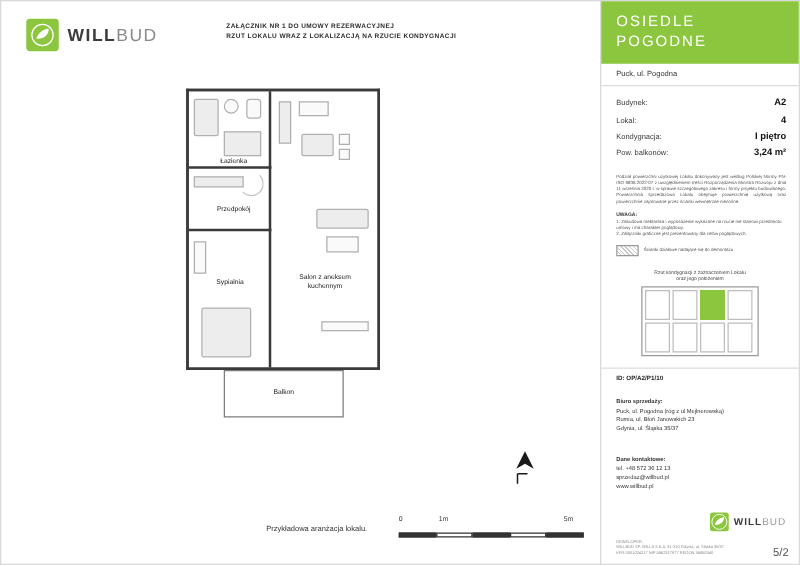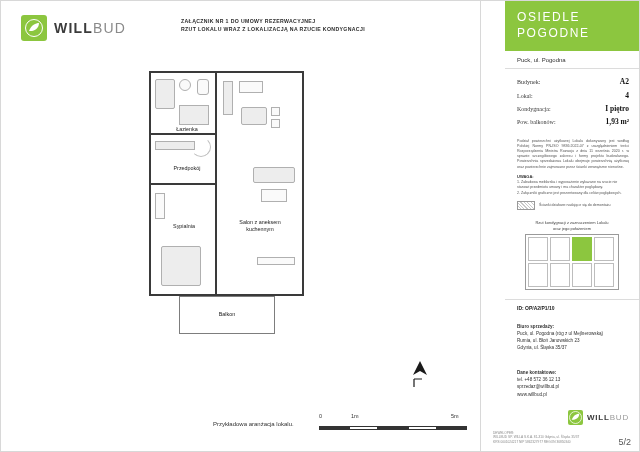--- a/index.html
+++ b/index.html
@@ -138,21 +138,20 @@
   .scalebar .bars div:nth-child(odd) { background: #333; }
 
   
   .right-pane {
     position: absolute;
     left: 480px; top: 0;
     width: 160px; height: 452px;
     box-sizing: border-box;
     border: 1px solid #d8d8d8;
     background: #fff;
-    padding-left: 24px;
   }
   .green-head {
     background: #8cc63f;
     height: 50px;
     padding: 8px 10px 0 12px;
     box-sizing: border-box;
     color: #fff;
   }
   .green-head .l1, .green-head .l2 {
     font-size: 12px;
@@ -162,21 +161,20 @@
   }
   .estate-addr {
     font-size: 6px;
     color: #333;
     padding: 6px 12px 5px 12px;
     border-bottom: 1px solid #dcdcdc;
   }
   .specs {
     padding: 6px 10px 4px 12px;
     font-size: 6px;
-    font-family: Liberation Serif, serif;
   }
   .spec-row {
     display: flex;
     justify-content: space-between;
     align-items: baseline;
     padding: 2.2px 0;
     color: #3a3a3a;
   }
   .spec-row .v { font-weight: bold; color: #111; font-size: 7.5px; }
   .legal {
@@ -379,21 +377,21 @@
       <div class="spec-row">
         <span class="k">Lokal:</span>
         <span class="v">4</span>
       </div>
       <div class="spec-row">
         <span class="k">Kondygnacja:</span>
         <span class="v">I piętro</span>
       </div>
       <div class="spec-row">
         <span class="k">Pow. balkonów:</span>
-        <span class="v">1,93 m²</span>
+        <span class="v">3,24 m²</span>
       </div>
     </div>
 
     <div class="legal">Podział powierzchni użytkowej Lokalu dokonywany jest według Polskiej Normy PN-ISO 9836:2022-07 z uwzględnieniem treści Rozporządzenia Ministra Rozwoju z dnia 11 września 2020 r. w sprawie szczegółowego zakresu i formy projektu budowlanego. Powierzchnia sprzedażowa Lokalu obejmuje powierzchnię użytkową oraz powierzchnie zajmowane przez ścianki wewnętrzne nienośne.</div>
 
     <div class="uwaga-title">UWAGA:</div>
     <div class="uwaga">1.   Zabudowa meblarska i wyposażenie wykazane na rzucie nie stanowi przedmiotu umowy i ma charakter poglądowy.
 2.   Załączniki graficzne jest prezentowany dla celów poglądowych.</div>
 
     <div class="legend-row">

